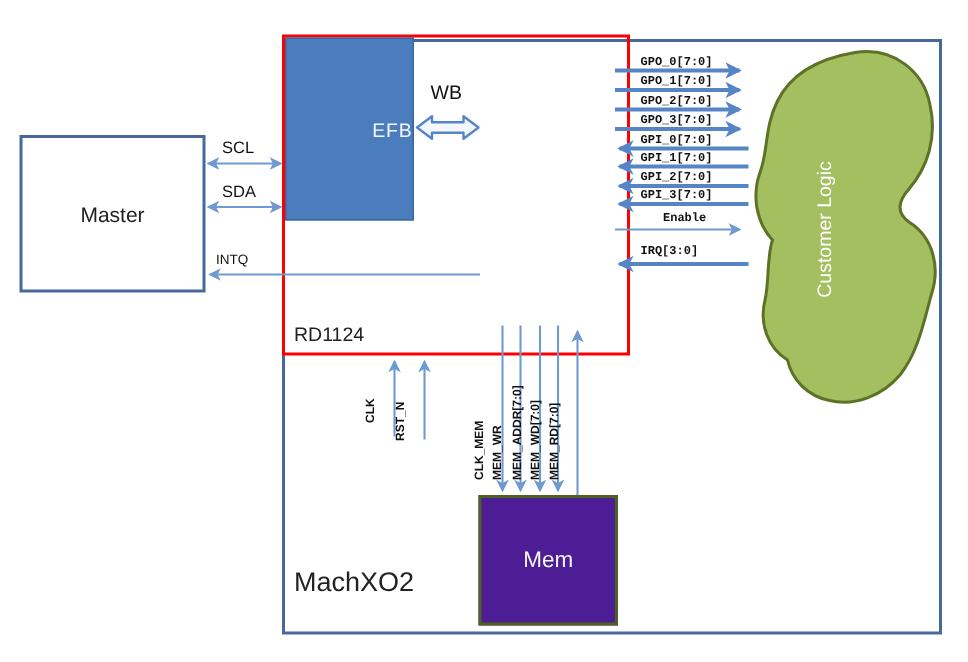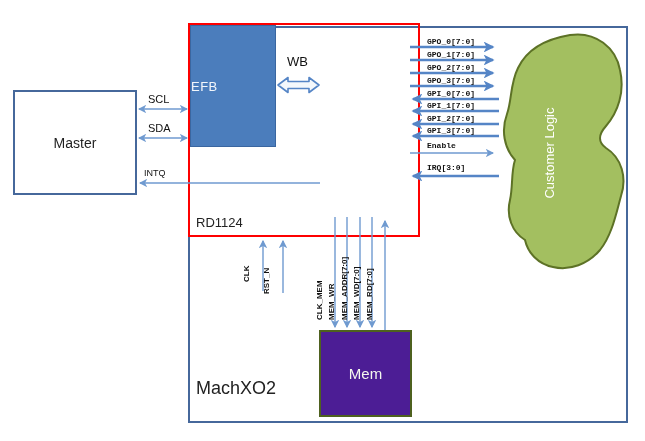--- a/index.html
+++ b/index.html
@@ -4,21 +4,21 @@
 <style>
   html,body{margin:0;padding:0;background:#ffffff;}
   .canvas{
     position:relative;width:645px;height:441px;background:#ffffff;overflow:hidden;
     font-family:"Liberation Sans", sans-serif;color:#1a1a1a;
   }
   .box{position:absolute;box-sizing:border-box;}
   .outer-box{left:188px;top:26px;width:440px;height:397px;border:2px solid #46689b;background:transparent;}
   .red-box{left:188px;top:23px;width:232px;height:214px;border:2px solid #fe0000;background:transparent;}
   .efb{left:190px;top:25px;width:86px;height:122px;background:#4b7dbc;border:1px solid #3a66a0;
-       display:flex;align-items:center;justify-content:flex-start;color:#f2f6fb;font-size:13px;letter-spacing:.5px;}
+       display:flex;align-items:center;justify-content:flex-end;color:#f2f6fb;font-size:13px;letter-spacing:.5px;}
   .i2c{left:13px;top:90px;width:124px;height:105px;background:#ffffff;border:2px solid #46689b;
        display:flex;flex-direction:column;align-items:center;justify-content:center;font-size:14px;line-height:26px;color:#1f1f1f;}
   .ref{left:320px;top:41px;width:90px;height:176px;background:#ffffff;border:2px solid #5b8ac2;
        display:flex;flex-direction:column;align-items:center;justify-content:flex-start;padding-top:50px;
        font-size:14px;line-height:22px;color:#1f1f1f;}
   .mem{left:319px;top:330px;width:93px;height:87px;background:#4c1d95;border:2px solid #4e611f;
        display:flex;align-items:center;justify-content:center;color:#f4f7ee;font-size:15px;text-align:right;}
   .corner-lbl{position:absolute;font-size:15px;color:#222;}
   .rd-lbl{left:196px;top:215px;font-size:13px;}
   .mach-lbl{left:196px;top:378px;font-size:18px;}
@@ -117,21 +117,21 @@
   <div class="med" style="left:287px;top:54px;font-size:13px;">WB</div>
 
   <div class="sig" style="left:427px;top:37px;">GPO_0[7:0]</div>
   <div class="sig" style="left:427px;top:50px;">GPO_1[7:0]</div>
   <div class="sig" style="left:427px;top:63px;">GPO_2[7:0]</div>
   <div class="sig" style="left:427px;top:76px;">GPO_3[7:0]</div>
   <div class="sig" style="left:427px;top:89px;">GPI_0[7:0]</div>
   <div class="sig" style="left:427px;top:101px;">GPI_1[7:0]</div>
   <div class="sig" style="left:427px;top:114px;">GPI_2[7:0]</div>
   <div class="sig" style="left:427px;top:126px;">GPI_3[7:0]</div>
-  <div class="sig" style="left:415px;top:141px;padding-left:12px;">Enable</div>
+  <div class="sig" style="left:430px;top:141px;padding-left:12px;">Enable</div>
   <div class="sig" style="left:427px;top:163px;">IRQ[3:0]</div>
 
   <div class="rot" style="left:252px;top:272px;width:45px;height:10px;">CLK</div>
   <div class="rot" style="left:272px;top:284px;width:45px;height:10px;">RST_N</div>
 
   <div class="rot" style="left:325px;top:310px;width:60px;height:10px;">CLK_MEM</div>
   <div class="rot" style="left:337px;top:310px;width:60px;height:10px;">MEM_WR</div>
   <div class="rot" style="left:350px;top:310px;width:70px;height:10px;">MEM_ADDR[7:0]</div>
   <div class="rot" style="left:362px;top:310px;width:70px;height:10px;">MEM_WD[7:0]</div>
   <div class="rot" style="left:375px;top:310px;width:70px;height:10px;">MEM_RD[7:0]</div>

